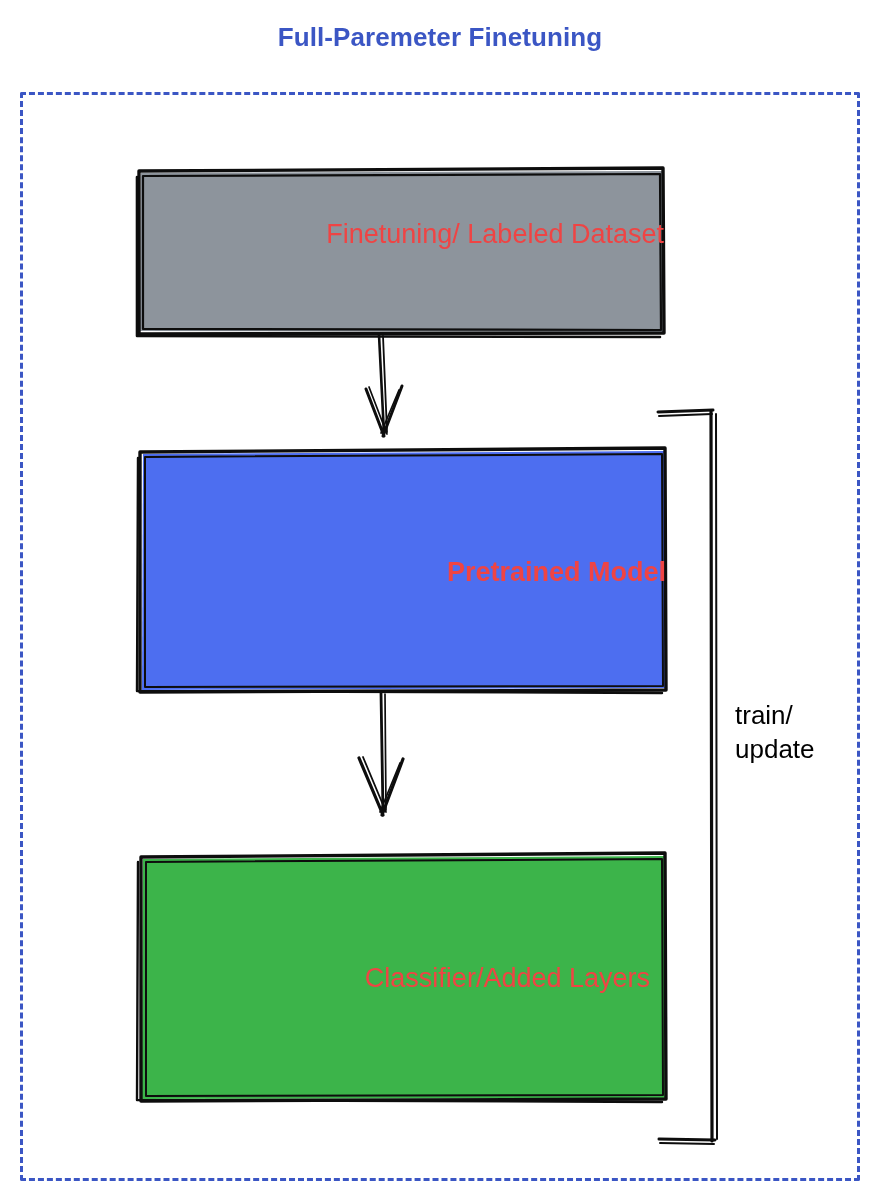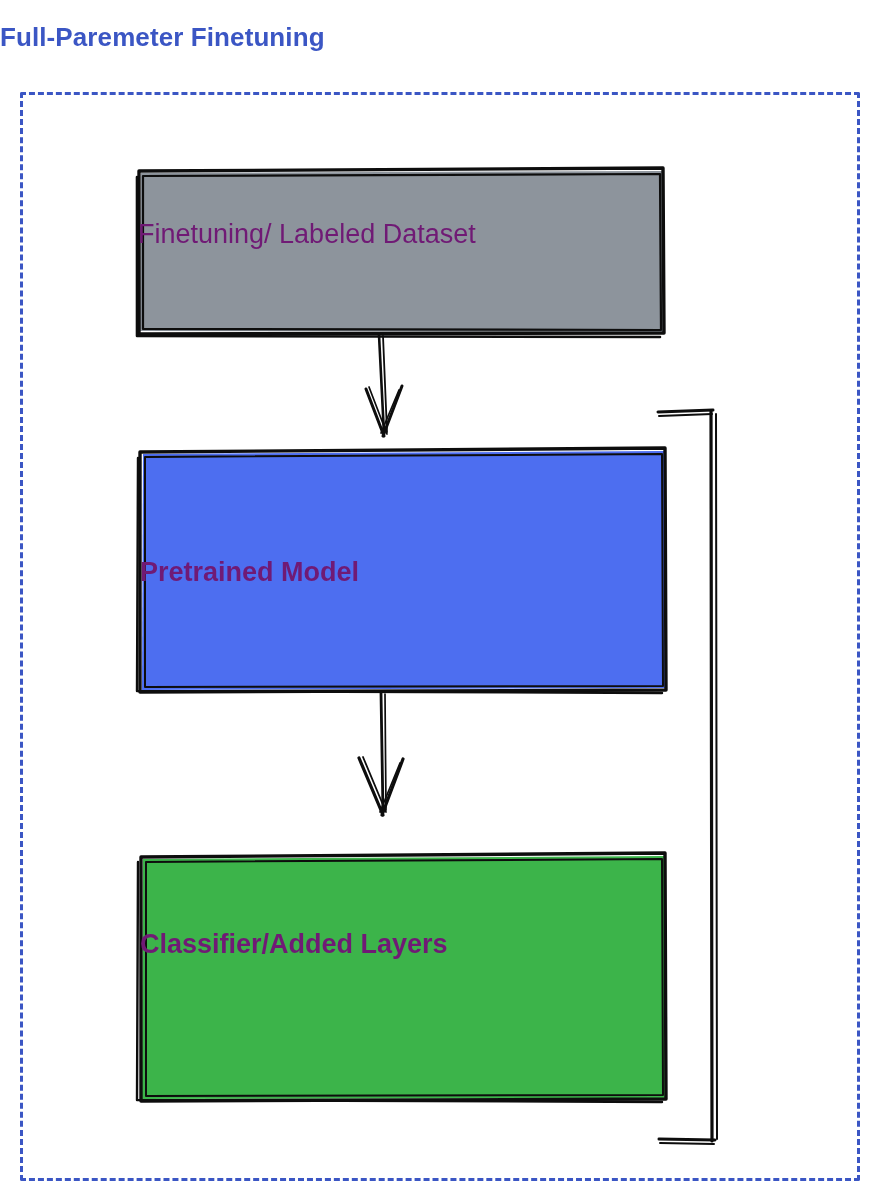--- a/index.html
+++ b/index.html
@@ -18,20 +18,21 @@
     height: 1200px;
     background: #ffffff;
     overflow: hidden;
   }
   
   #diagram-title {
     position: absolute;
     left: 0;
     top: 22px;
     width: 880px;
+    text-align: center;
     font-size: 26px;
     font-weight: 700;
     letter-spacing: 0.1px;
     color: #3b56c4;
     white-space: nowrap;
   }
   
   #dashed-frame {
     position: absolute;
     left: 20px;
@@ -48,43 +49,42 @@
     position: absolute;
     left: 0;
     top: 0;
     width: 880px;
     height: 1200px;
     pointer-events: none;
   }
   
   .box-label {
     position: absolute;
-    color: #701a75;
+    color: #ef4444;
     font-size: 27px;
     font-weight: 400;
-    text-align: left;
+    text-align: right;
     white-space: nowrap;
     line-height: 1.2;
   }
   #label-dataset {
     left: 138px;
     top: 218px;
     width: 526px;
   }
   #label-pretrained {
     left: 140px;
     top: 556px;
     width: 526px;
     font-weight: bold;
   }
   #label-classifier {
     left: 140px;
-    top: 928px;
+    top: 962px;
     width: 510px;
-    font-weight: bold;
   }
   
   #edge-label-train-update {
     position: absolute;
     left: 735px;
     top: 698px;
     width: 120px;
     color: #000000;
     font-size: 26px;
     font-weight: 400;
@@ -156,14 +156,16 @@
       <path d="M660,1143 L714,1144" fill="none" stroke="#0d0d0d" stroke-width="2.0" stroke-linecap="round"></path>
     </g>
   </svg>
 
   <div class="box-label" id="label-dataset">Finetuning/ Labeled Dataset</div>
 
   <div class="box-label" id="label-pretrained">Pretrained Model</div>
 
   <div class="box-label" id="label-classifier">Classifier/Added Layers</div>
 
+  <div id="edge-label-train-update">train/
+update</div>
 
 </div>
 
 </body></html>

